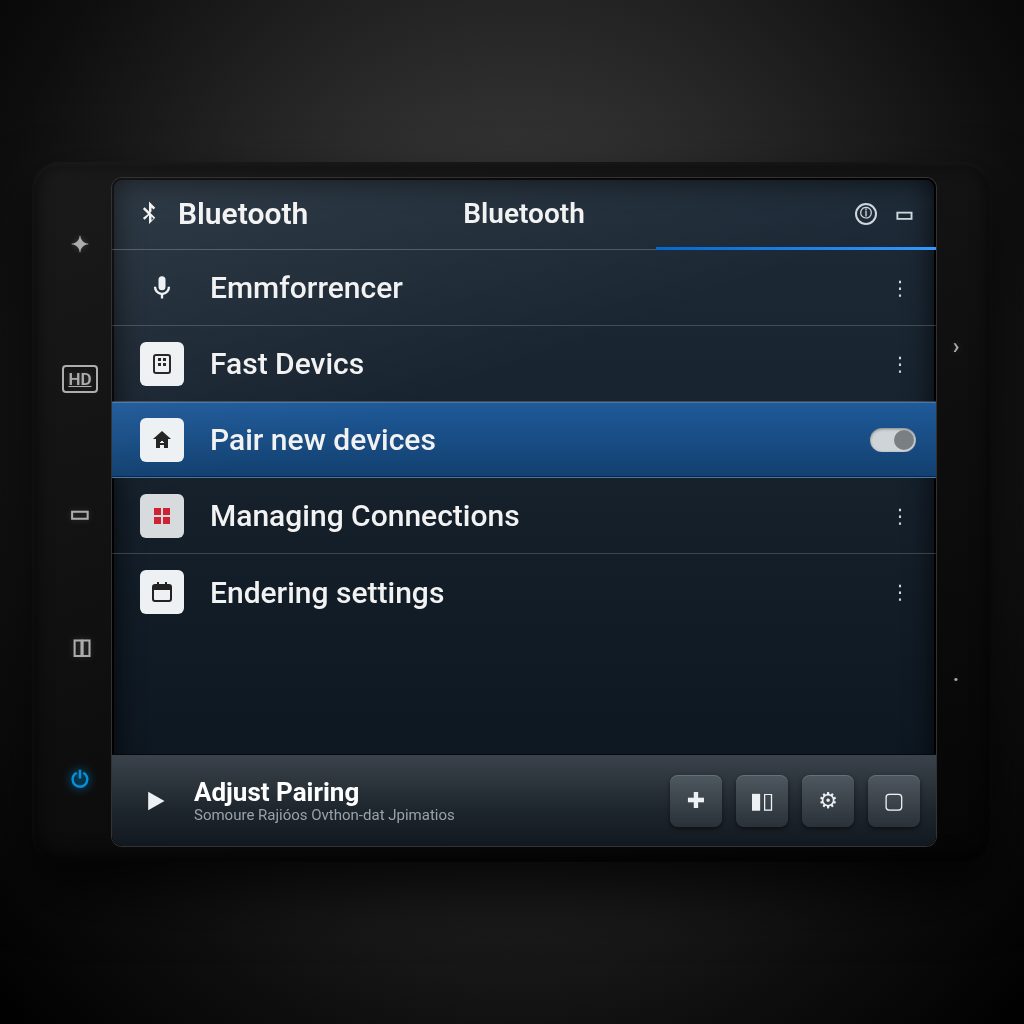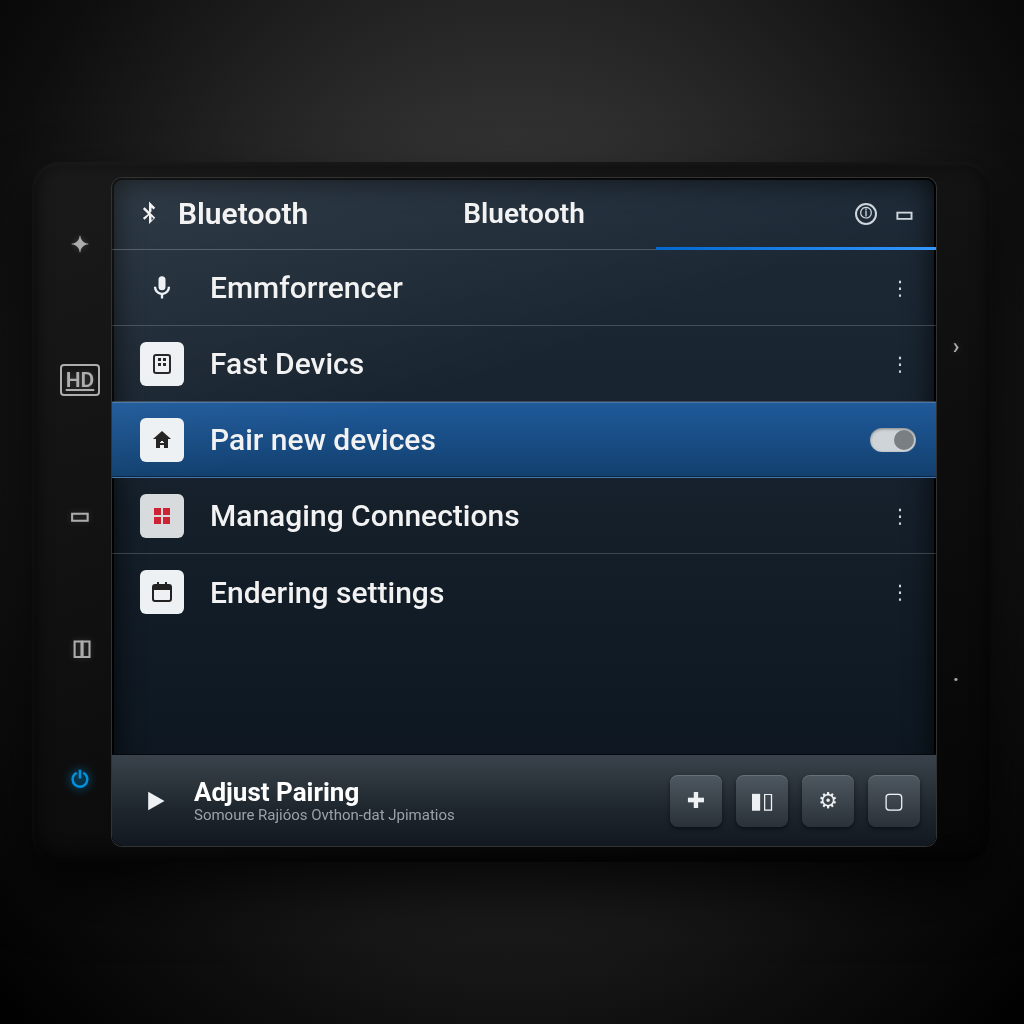--- a/index.html
+++ b/index.html
@@ -155,21 +155,21 @@
 
   svg { width:1em; height:1em; display:block; }
 </style>
 </head>
 <body>
 
 <div class="device">
 
   <div class="hard-btn-col">
     <div class="hard-btn">✦</div>
-    <div class="hard-btn" style="font-size:21px;border:2px solid #c8c8c8;padding:2px 4px;border-radius:4px;text-decoration:underline;">HD</div>
+    <div class="hard-btn" style="font-size:17px;border:2px solid #c8c8c8;padding:2px 4px;border-radius:4px;text-decoration:underline;">HD</div>
     <div class="hard-btn">▭</div>
     <div class="hard-btn" style="letter-spacing:-4px;">▯▯</div>
     <div class="hard-btn power">⏻</div>
   </div>
 
   <div class="screen">
 
     <div class="titlebar">
       <div class="left">
         <span>

